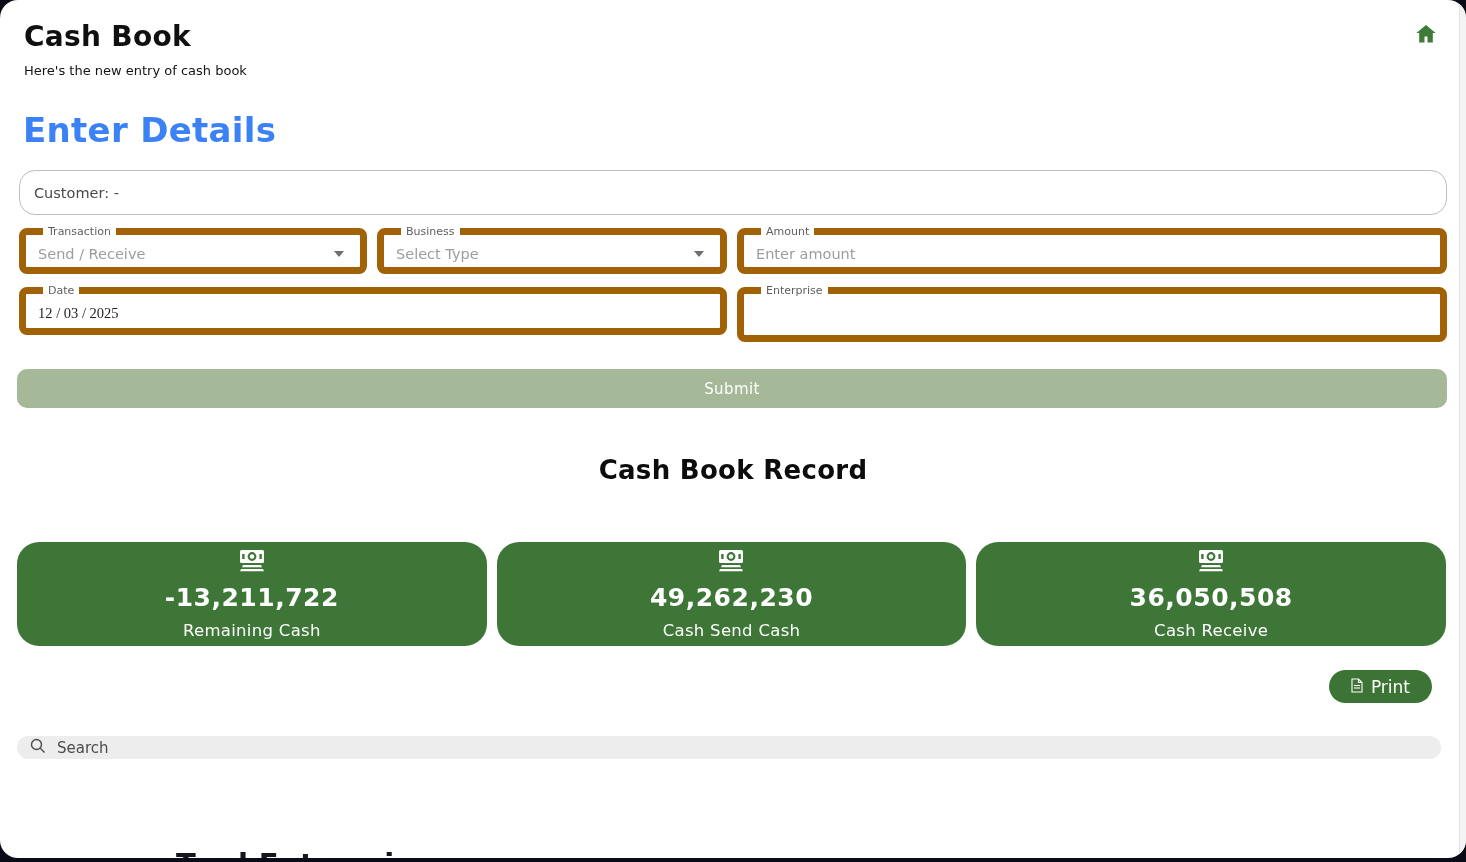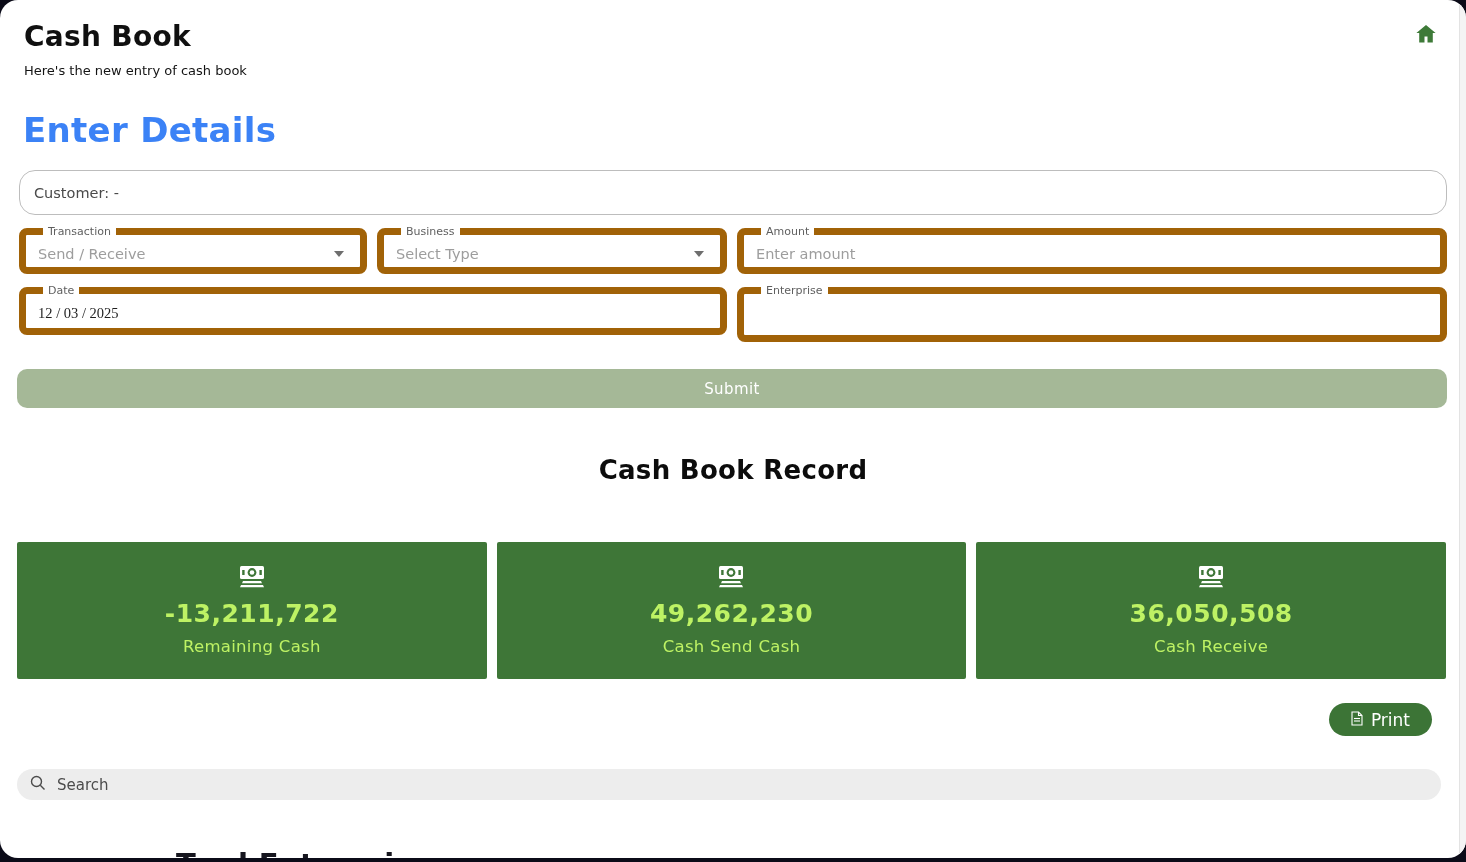--- a/index.html
+++ b/index.html
@@ -76,36 +76,36 @@
     font-size:15px; letter-spacing:.4px; font-family:inherit;
     display:flex; align-items:center; justify-content:center; cursor:pointer;
   }
   
   .record-title { text-align:center; font-size:26px; font-weight:700; color:#0c0c0c; margin-top:47px; letter-spacing:.3px; }
   .cards {
     display:grid; grid-template-columns:1fr 1fr 1fr; gap:10px;
     margin:57px 20px 0 17px;
   }
   .stat-card {
-    background:#3e7637; border-radius:2px; height:137px; color:#bef264;
+    background:#3e7637; border-radius:22px; height:104px; color:#ffffff;
     display:flex; flex-direction:column; align-items:center; justify-content:center;
   }
   .stat-card .money-icon { height:24px; margin-bottom:10px; }
   .stat-card .money-icon svg { display:block; }
   .stat-value { font-size:25px; font-weight:700; letter-spacing:.5px; }
   .stat-label { font-size:16.5px; margin-top:9px; font-weight:400; letter-spacing:.3px; }
   
   .print-row { display:flex; justify-content:flex-end; margin:24px 34px 0 0; }
   .print-btn {
     background:#3c7436; color:#fff; border:none; border-radius:17px;
     height:33px; padding:0 22px; display:flex; align-items:center; gap:8px;
     font-size:17px; font-family:inherit; cursor:pointer;
   }
   .search-bar {
-    margin:33px 25px 0 17px; height:31px;
+    margin:33px 25px 0 17px; height:23px;
     background:#ededed; border-radius:16px;
     display:flex; align-items:center; gap:9px; padding:0 13px;
   }
   .search-bar svg { flex:none; }
   .search-input {
     border:none; background:transparent; outline:none; width:100%;
     font-size:15px; color:#4c4c4c; font-family:inherit;
   }
   .search-input::placeholder { color:#4c4c4c; }
   

